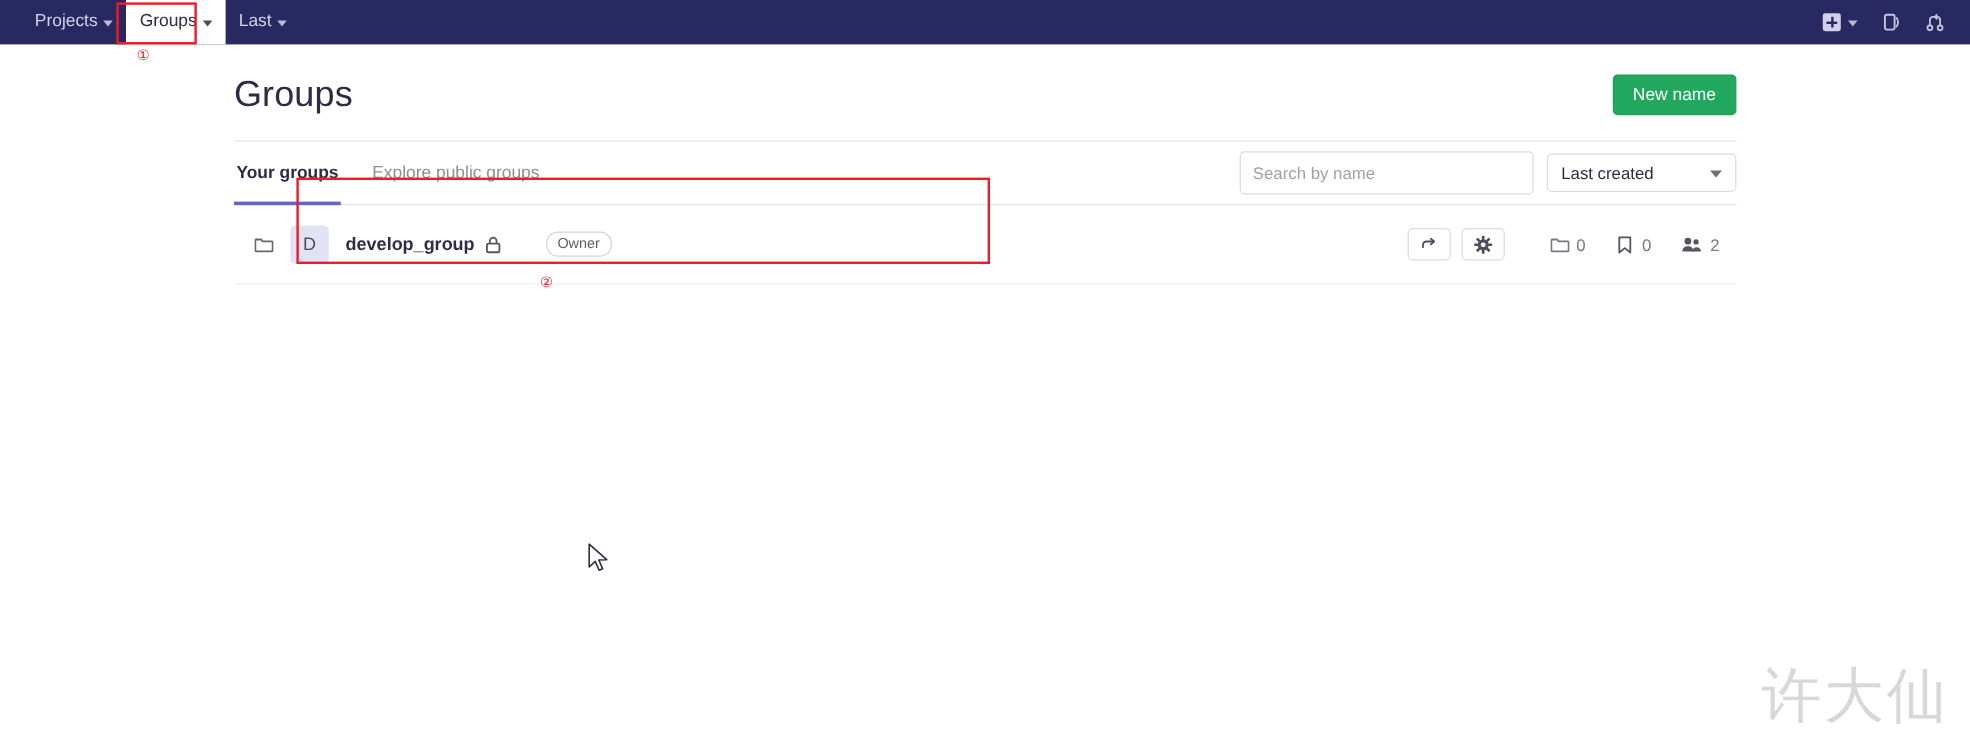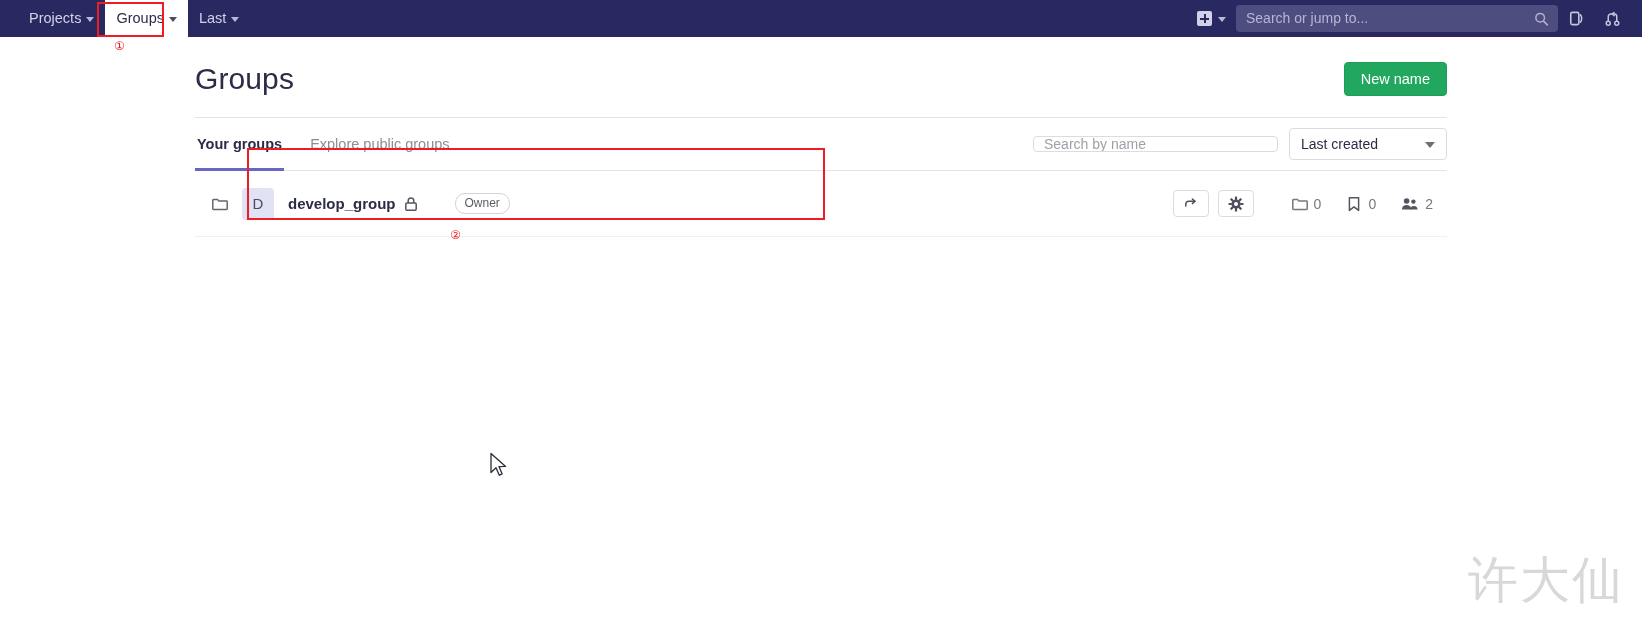--- a/index.html
+++ b/index.html
@@ -203,21 +203,21 @@
   }
 
   .filters {
     margin-left: auto;
     display: flex;
     align-items: center;
     gap: 11px;
   }
   .search-name {
     width: 245px;
-    height: 16px;
+    height: 36px;
     border: 1px solid #dcdcde;
     border-radius: 4px;
     background: #fff;
     font-size: 14px;
     color: #2c2c47;
     padding: 0 10px;
     outline: none;
     font-family: "Liberation Sans", sans-serif;
   }
   .search-name::placeholder { color: #a0a0aa; }
@@ -387,27 +387,20 @@
 
     </div>
 
     <div class="nav-right">
 
       <div class="plus-btn">
         <span class="plus-square"></span>
         <i class="caret caret-light"></i>
       </div>
 
-      <div class="searchbox">
-        <span class="ph">Search or jump to...</span>
-        <svg class="s-ico" viewBox="0 0 16 16">
-          <circle cx="6.6" cy="6.6" r="4.6" fill="none" stroke="#c9c7de" stroke-width="1.6"></circle>
-          <line x1="10.2" y1="10.2" x2="14.2" y2="14.2" stroke="#c9c7de" stroke-width="1.7" stroke-linecap="round"></line>
-        </svg>
-      </div>
 
       <div class="nav-icon-btn">
         <svg width="17" height="17" viewBox="0 0 16 16">
           <rect x="2.6" y="2.2" width="7.6" height="11.6" rx="1.6" fill="none" stroke="#d3d1e8" stroke-width="1.5"></rect>
           <path d="M11.7 4.6 C13.3 6.2 13.3 9.8 11.7 11.4" fill="none" stroke="#d3d1e8" stroke-width="1.4" stroke-linecap="round"></path>
         </svg>
       </div>
 
       <div class="nav-icon-btn">
         <svg width="17" height="17" viewBox="0 0 16 16">

